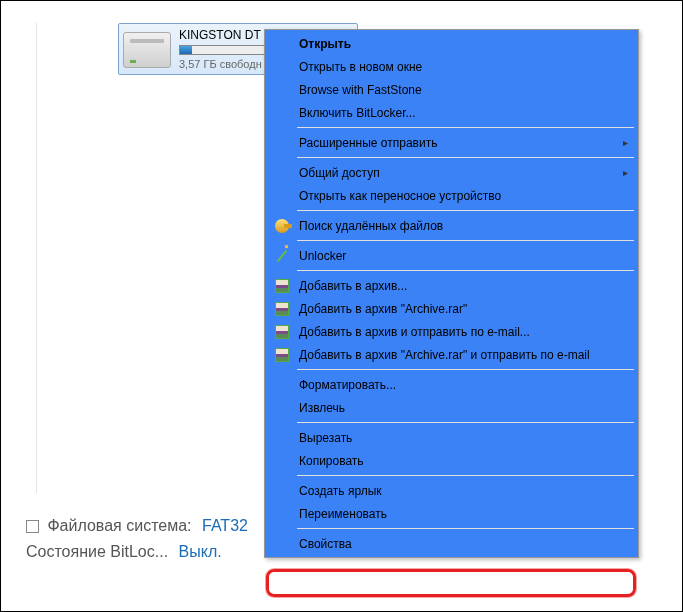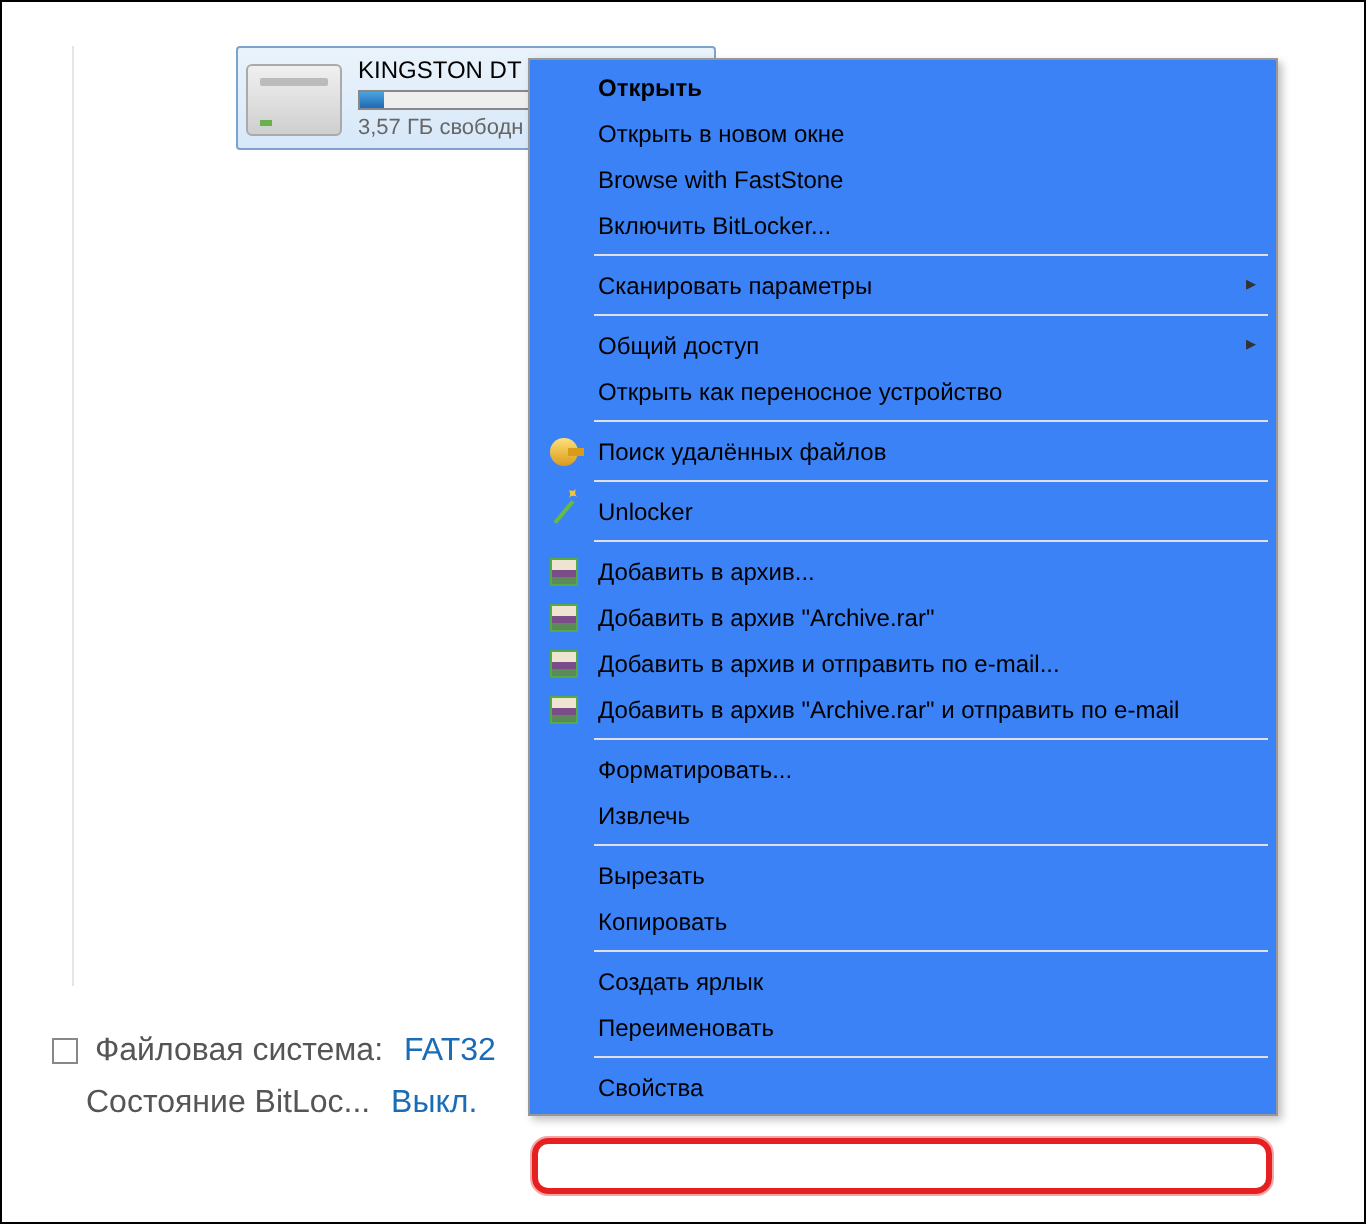--- a/index.html
+++ b/index.html
@@ -50,21 +50,21 @@
     </div>
   </div>
 </div>
 
 <div class="bottom-info">
   <div>
     <span class="chk"></span>
     <span class="lbl">Файловая система:</span>
     <span class="val">FAT32</span>
   </div>
-  <div style="margin-left:17px;">
+  <div style="">
     <span class="lbl">Состояние BitLoc...</span>
     <span class="val">Выкл.</span>
   </div>
 </div>
 
 <div class="ctx">
   <div class="row">
       <span class="ic"></span>
       <span class="txt bold">Открыть</span>
     </div>
@@ -76,21 +76,21 @@
       <span class="ic"></span>
       <span class="txt">Browse with FastStone</span>
     </div>
   <div class="row">
       <span class="ic"></span>
       <span class="txt">Включить BitLocker...</span>
     </div>
   <div class="sep"></div>
   <div class="row">
       <span class="ic"></span>
-      <span class="txt">Сканировать параметры</span>
+      <span class="txt">Расширенные отправить</span>
       <span class="arrow">▸</span>
     </div>
   <div class="sep"></div>
   <div class="row">
       <span class="ic"></span>
       <span class="txt">Общий доступ</span>
       <span class="arrow">▸</span>
     </div>
   <div class="row">
       <span class="ic"></span>

